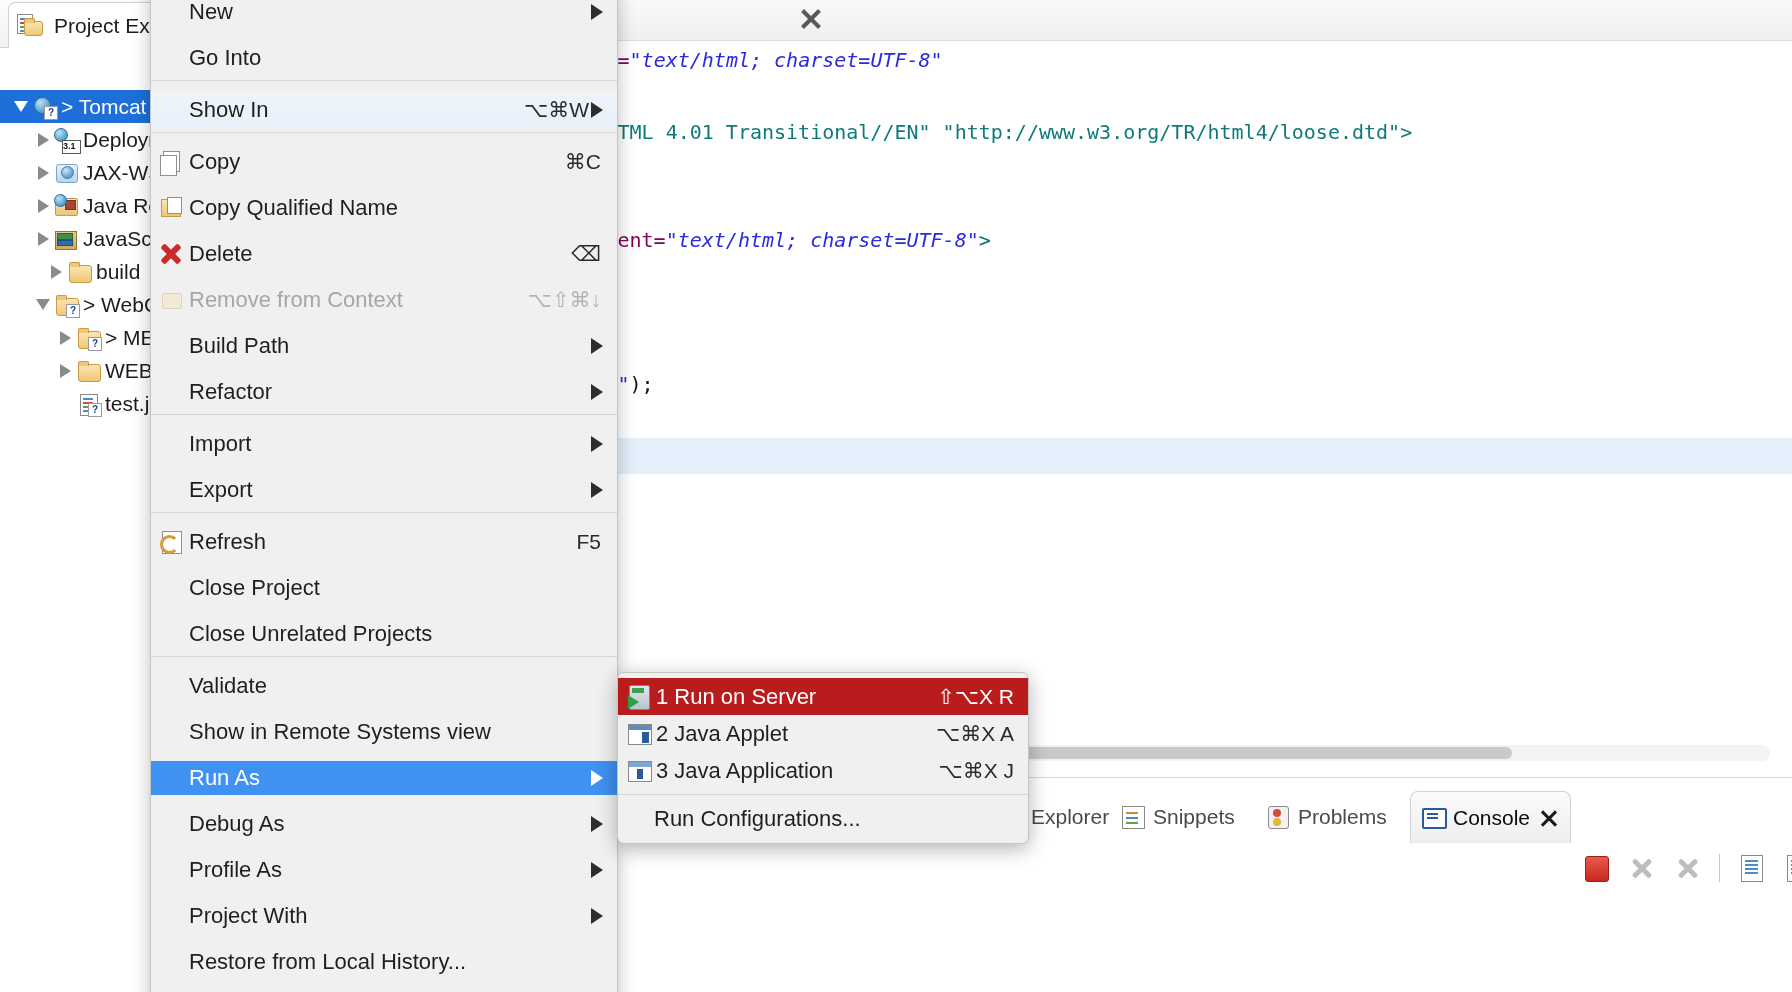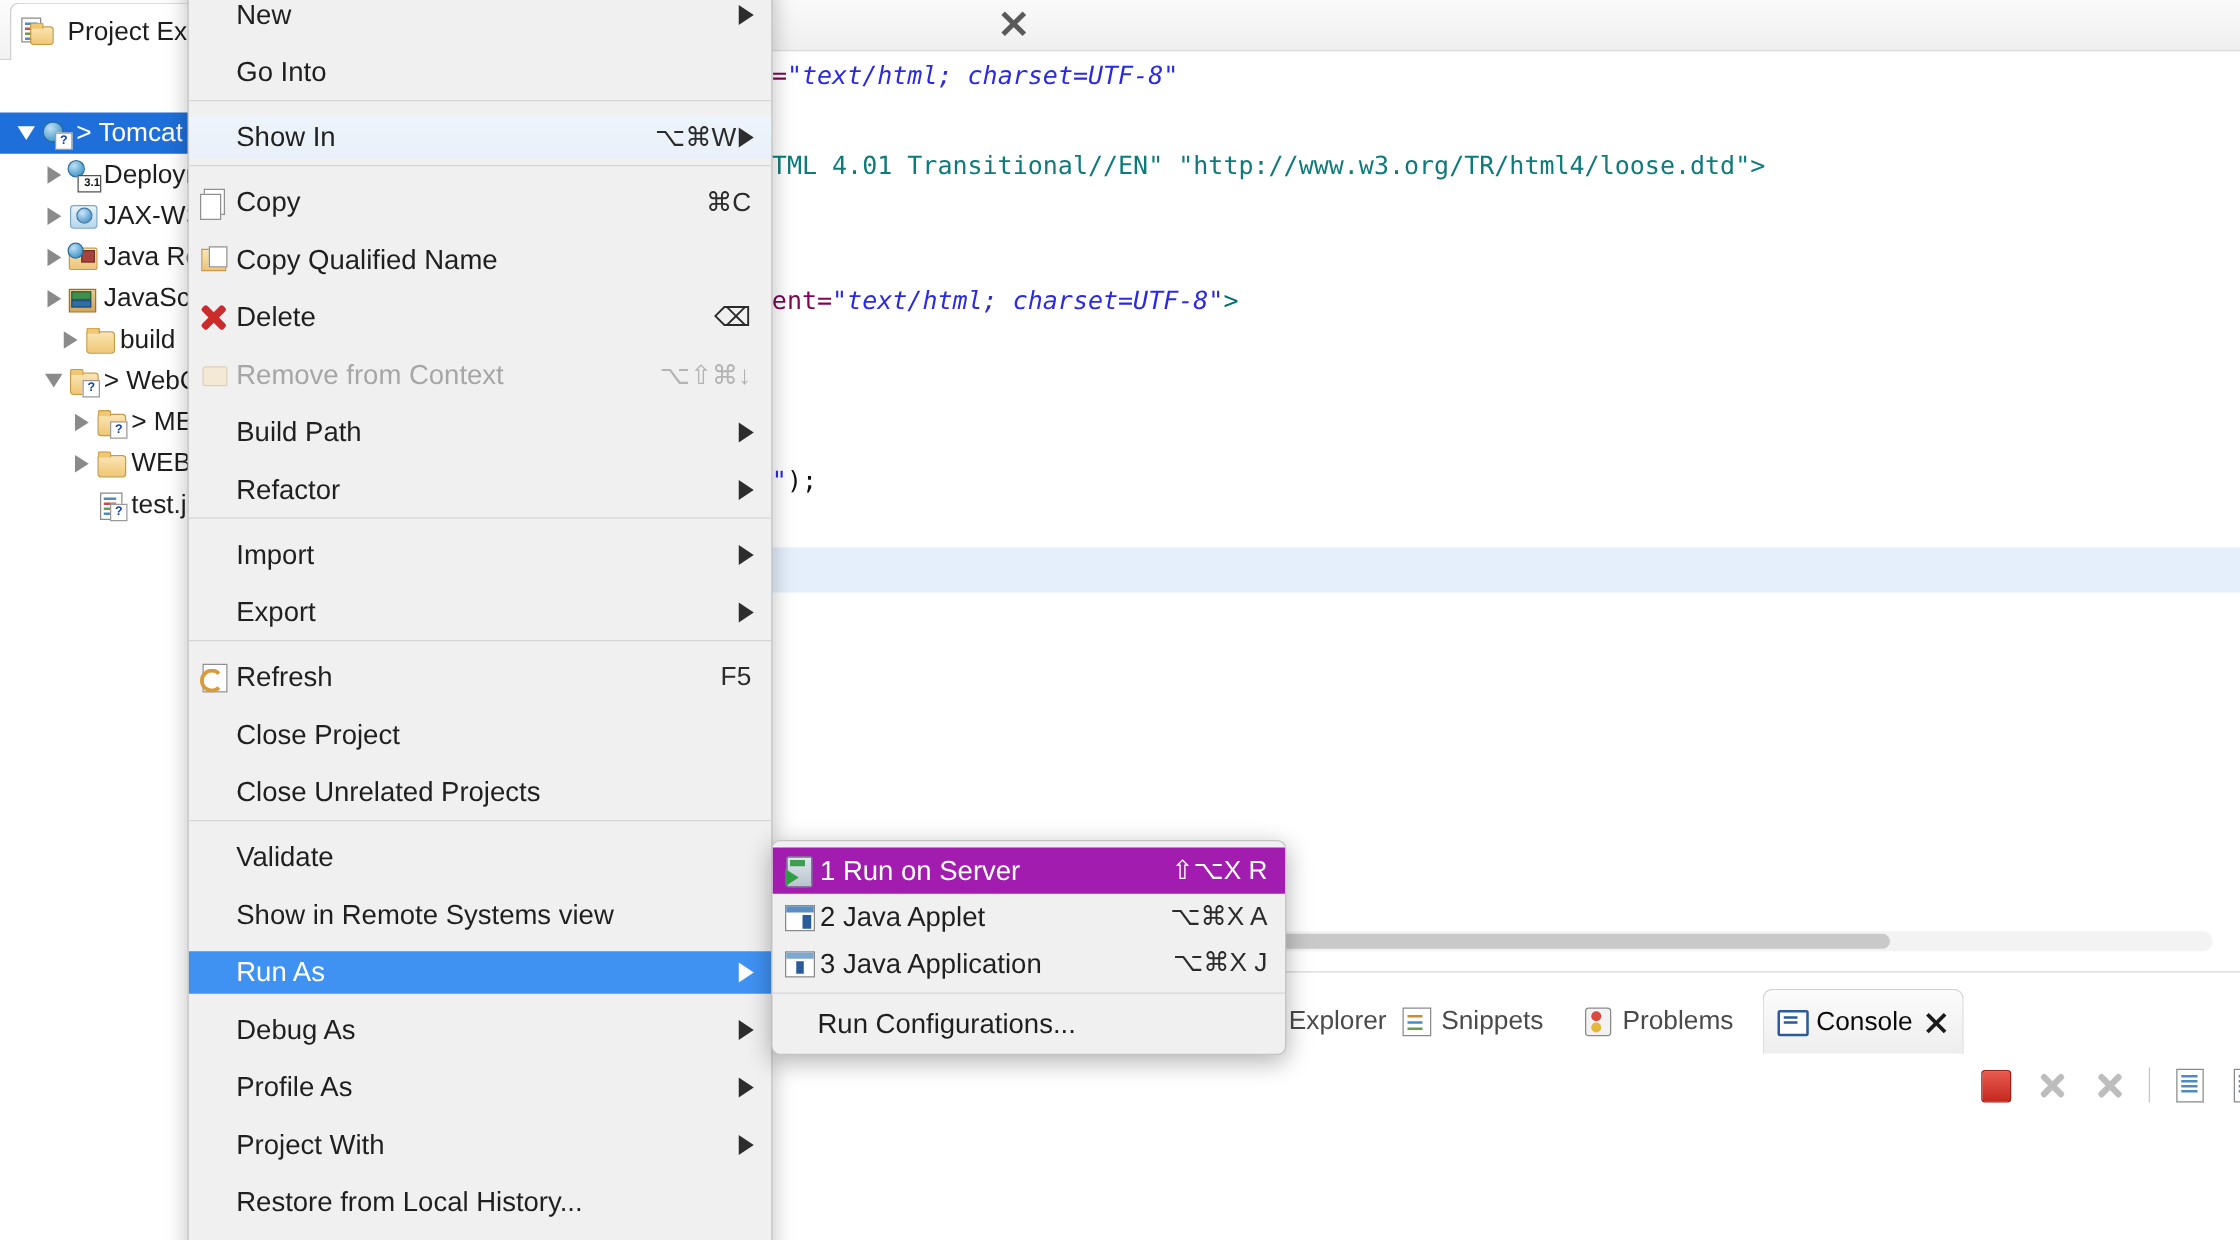--- a/index.html
+++ b/index.html
@@ -143,21 +143,21 @@
   }
   .ic-badge-31 {
     position: absolute; right: -1px; bottom: -2px;
     width: 17px; height: 12px;
     background: #ffffff;
     border: 1px solid #555;
     color: #111;
     font-size: 9px;
     font-weight: bold;
     line-height: 11px;
-    text-align: right;
+    text-align: left;
   }
   .ic-books {
     position: absolute; left: 1px; top: 4px;
     width: 20px; height: 17px;
     background: linear-gradient(to bottom, #e9c98d 0%, #d2a75c 100%);
     border: 1px solid #9b7434;
   }
   .ic-books::before {
     content: "";
     position: absolute; left: 1px; top: 1px;
@@ -565,21 +565,21 @@
     position: relative;
     height: 37px;
     display: flex;
     align-items: center;
     padding: 0 14px 0 38px;
     font-size: 22px;
     color: #1f1f1f;
     white-space: nowrap;
     box-sizing: border-box;
   }
-  .smi.selected { background: #a21caf; color: #ffffff; }
+  .smi.selected { background: #b91c1c; color: #ffffff; }
   .smi .smi-icon {
     position: absolute; left: 9px; top: 50%;
     transform: translateY(-50%);
     width: 24px; height: 24px;
   }
   .smi .smi-accel {
     margin-left: auto;
     font-size: 21px;
     color: #2b2b2b;
   }

